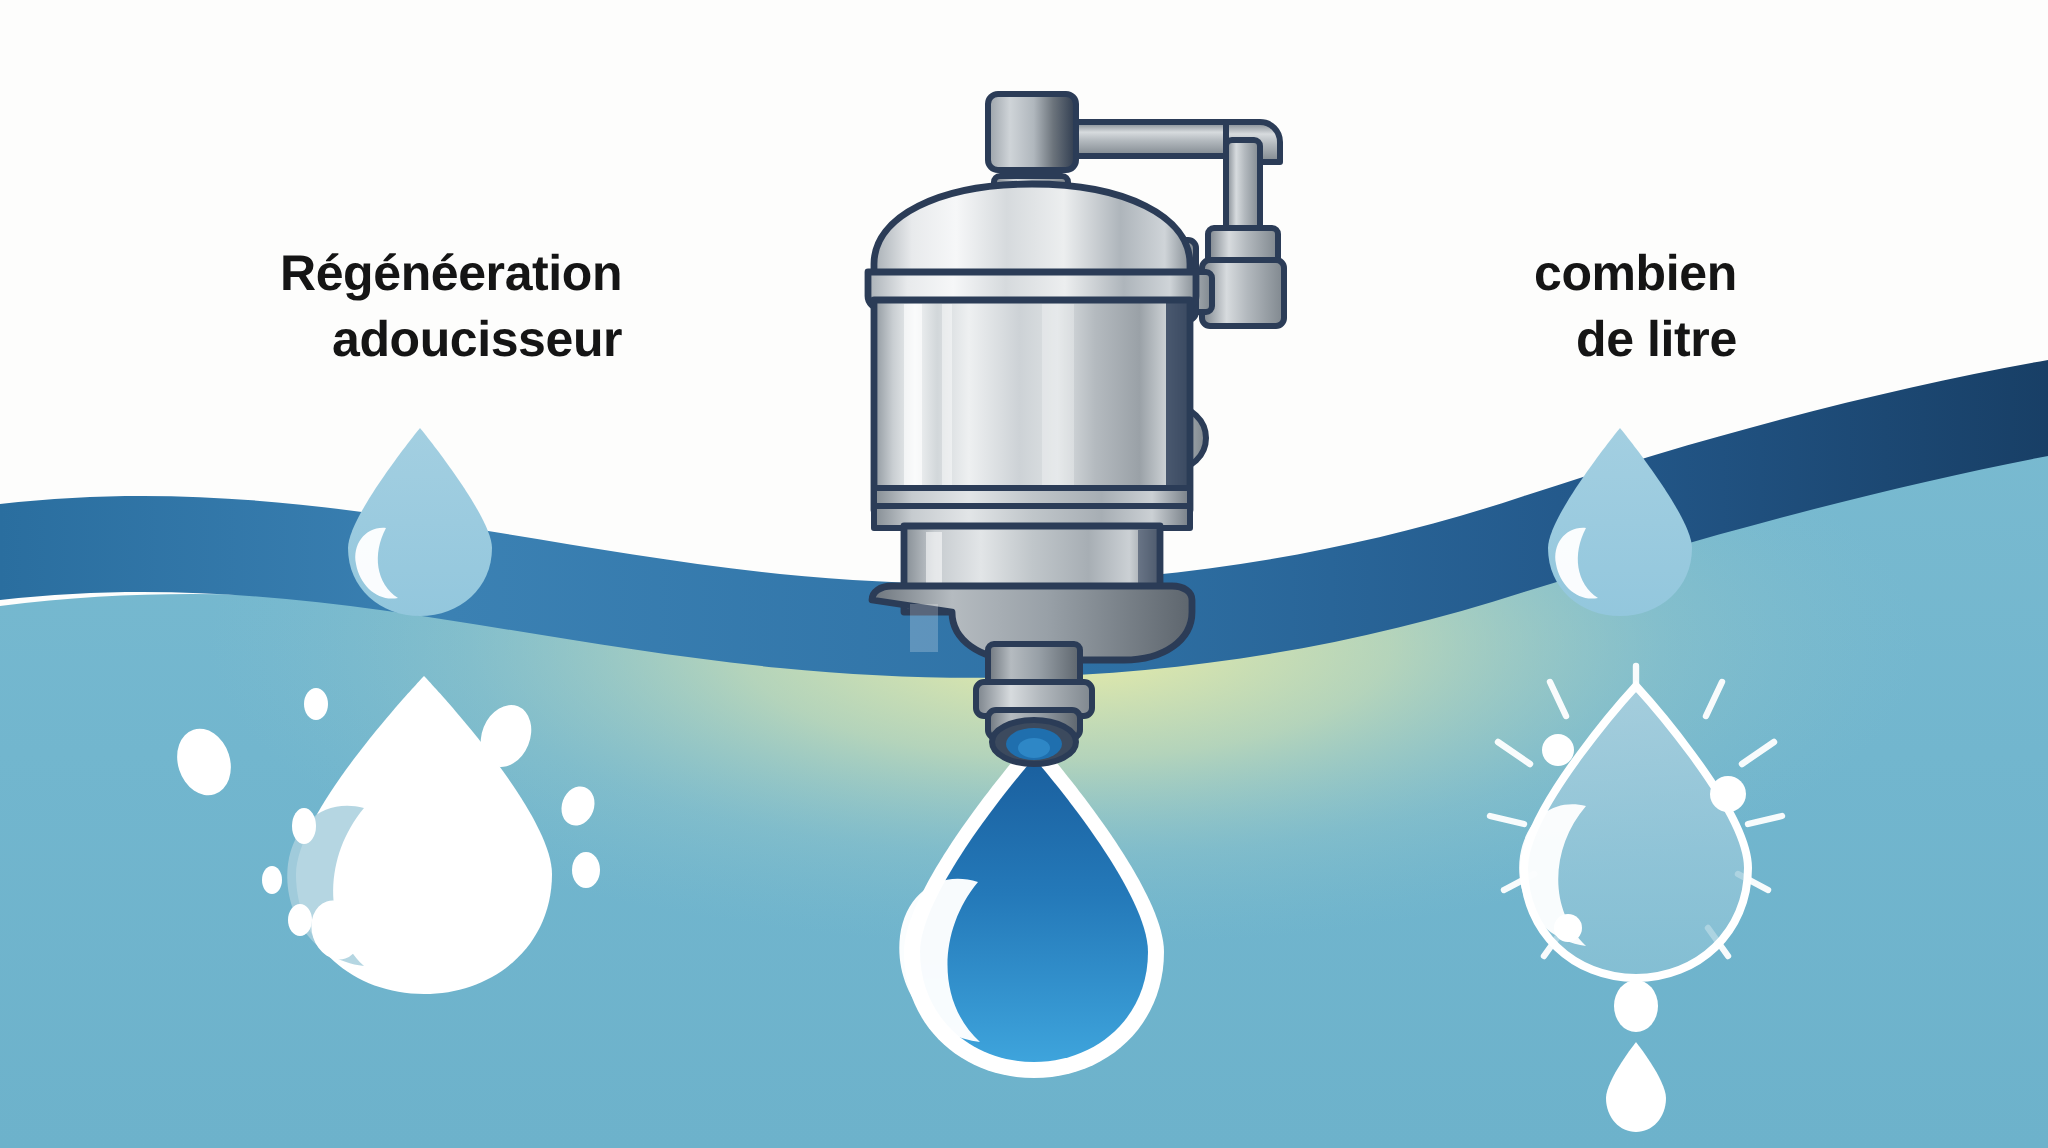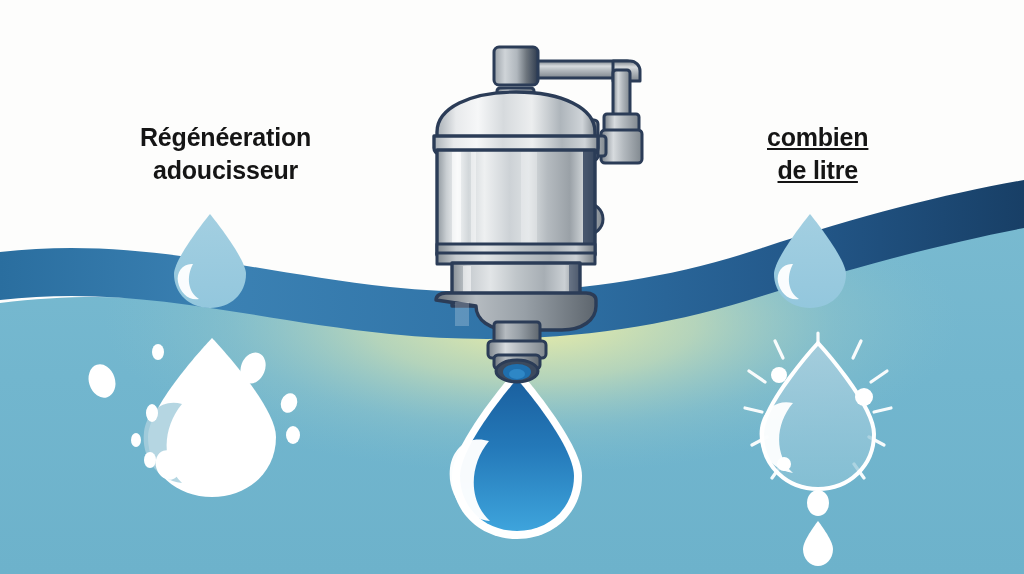--- a/index.html
+++ b/index.html
@@ -28,30 +28,29 @@
   }
   .label {
     position: absolute;
     color: #151515;
     font-family: "Liberation Sans", sans-serif;
     font-size: 25px;
     font-weight: 700;
     line-height: 1.32;
     letter-spacing: -0.2px;
     white-space: pre-line;
-    text-align: center;
+    text-align: right;
   }
   #label-left {
     left: 140px;
     top: 121px;
   }
   #label-right {
     left: 767px;
     top: 121px;
-    text-decoration: underline;
   }
 </style>
 </head>
 <body>
 
 <div id="stage">
 
   <svg class="layer" viewBox="0 0 1024 574" preserveAspectRatio="none">
     <defs>
       <linearGradient id="waterGrad" x1="0" y1="0" x2="0" y2="1">

